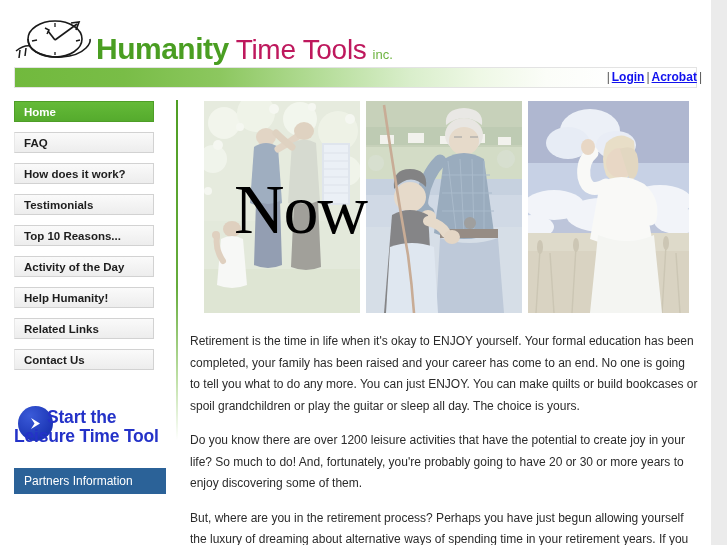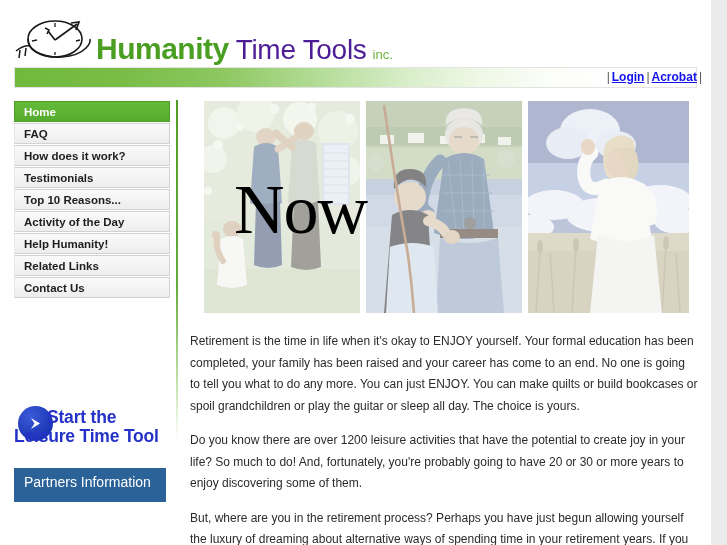--- a/index.html
+++ b/index.html
@@ -46,21 +46,21 @@
   }
   .brand-bold {
     font-size: 30px;
     font-weight: bold;
     color: #4a9e22;
     letter-spacing: -0.5px;
   }
   .brand-light {
     font-size: 28px;
     font-weight: normal;
-    color: #4c1d95;
+    color: #be185d;
     letter-spacing: -0.3px;
   }
   .brand-inc {
     font-size: 13px;
     font-weight: normal;
     color: #6db33f;
     letter-spacing: 0px;
   }
 
   #greenbar {
@@ -101,23 +101,23 @@
   
   #sidebar {
     position: absolute;
     left: 14px;
     top: 101px;
     width: 155px;
   }
   .nav-item {
     position: relative;
     box-sizing: border-box;
-    width: 156px;
+    width: 140px;
     height: 21px;
-    margin-bottom: 1px;
+    margin-bottom: 10px;
     background: #f0f0f0;
     border: 1px solid #d2d2d2;
     border-left: 1px solid #e8e8e8;
     padding: 3px 10px 0 9px;
     font-size: 11.5px;
     font-weight: bold;
     color: #1d1d1d;
     line-height: 14px;
     cursor: pointer;
     background-image: linear-gradient(to bottom,#fafafa 0%, #ededed 100%);
@@ -180,25 +180,25 @@
     line-height: 19px;
     letter-spacing: -0.2px;
   }
   #start-text .line2 { display:block; margin-left: -33px; }
 
   #partners {
     position: absolute;
     left: 14px;
     top: 468px;
     width: 152px;
-    height: 34px;
+    height: 26px;
     box-sizing: border-box;
     background: #2b6298;
     color: #ffffff;
-    font-size: 14px;
+    font-size: 12px;
     padding: 6px 0 0 10px;
     cursor: pointer;
   }
 
   
   #hero {
     position: absolute;
     left: 204px;
     top: 101px;
     width: 485px;

